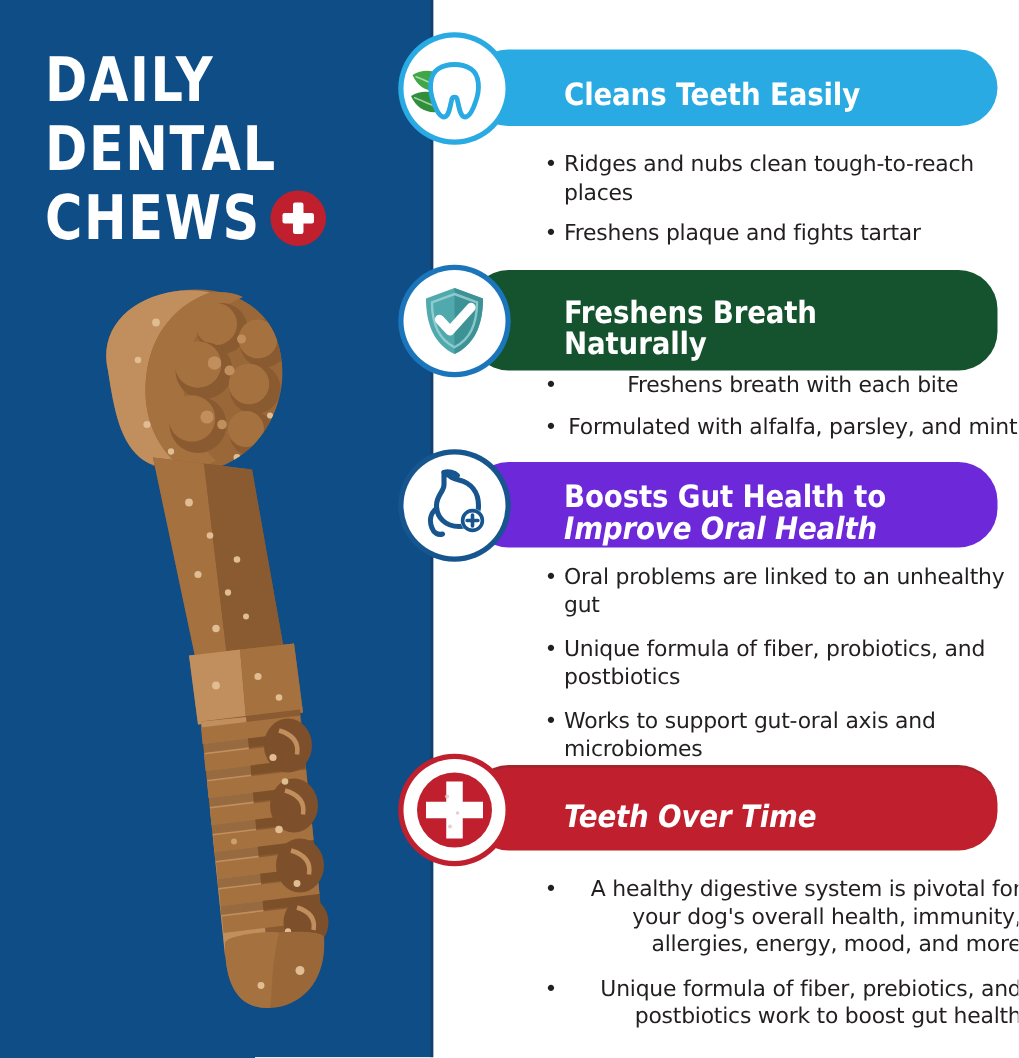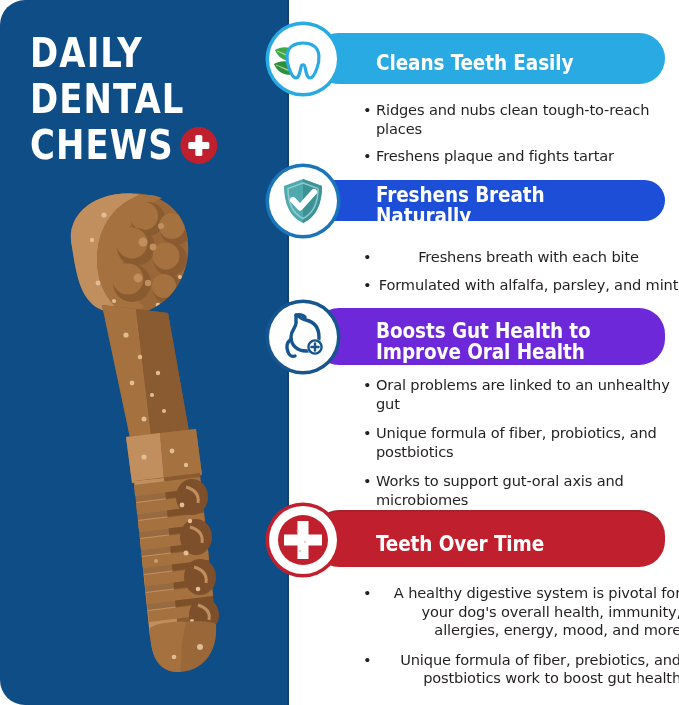--- a/index.html
+++ b/index.html
@@ -2,21 +2,21 @@
 <html><head>
 <meta charset="utf-8">
 <style>
   html,body{margin:0;padding:0;}
   body{
     width:679px;height:705px;
     background:#ffffff;
     font-family:"Liberation Sans", sans-serif;
     overflow:hidden;
   }
-  .poster{position:relative;width:679px;height:705px;background:#ffffff;overflow:hidden;border-radius:25px;}
+  .poster{position:relative;width:679px;height:705px;background:#ffffff;overflow:hidden;}
 
   
   .left-panel{
     position:absolute;left:0;top:0;width:289px;height:705px;
     background:#0f4d86;
   }
   .panel-edge{
     position:absolute;left:287px;top:0;width:2px;height:705px;
     background:#123f6b;
   }
@@ -66,25 +66,25 @@
     font-weight:bold;
     font-size:20.5px;
     line-height:21.5px;
     letter-spacing:-0.1px;
     display:flex;align-items:center;
     box-sizing:border-box;
     padding:20px 20px 9px 63px;
     font-family:"DejaVu Sans Condensed","Liberation Sans",sans-serif;
   }
   .pill-1{background:#29aae3;height:51px;}
-  .pill-2{background:#1d4ed8;height:41px;}
+  .pill-2{background:#14532d;height:67px;}
   .pill-3{background:#6d28d9;height:57px;}
   .pill-4{background:#c0202e;height:57px;border-top:2px solid #a8222c;}
   .pill-title{display:block;}
-  .pill-title .l2{display:block;}
+  .pill-title .l2{display:block;font-style:italic;}
 
   .icon-badge{
     position:absolute;left:-44px;top:50%;transform:translateY(-50%);
     width:68px;height:68px;border-radius:50%;
     background:#ffffff;
     display:flex;align-items:center;justify-content:center;
     overflow:visible;
     z-index:3;
   }
   .icon-badge.ring-blue{box-shadow:0 0 0 3.5px #29aae3;}

